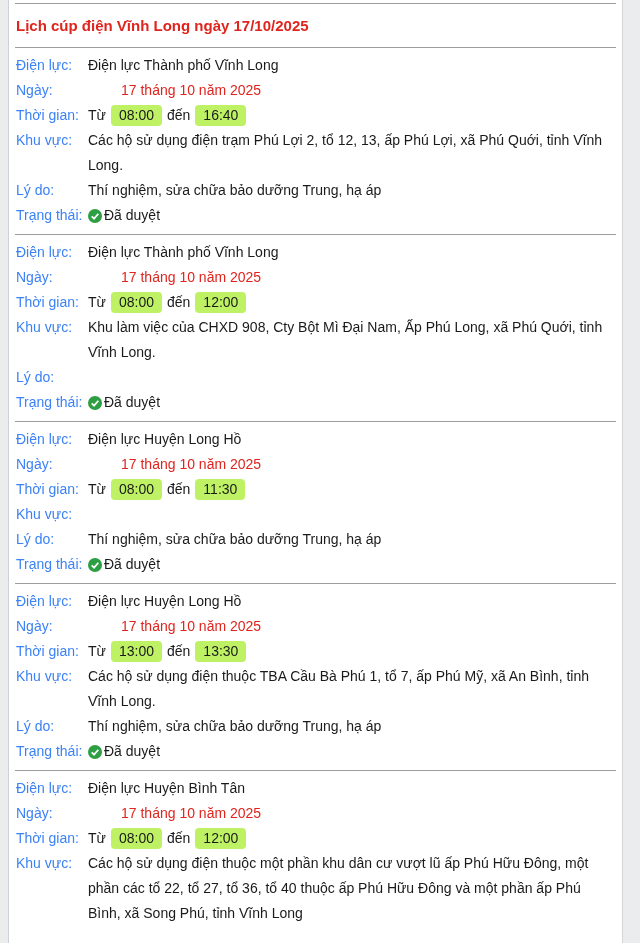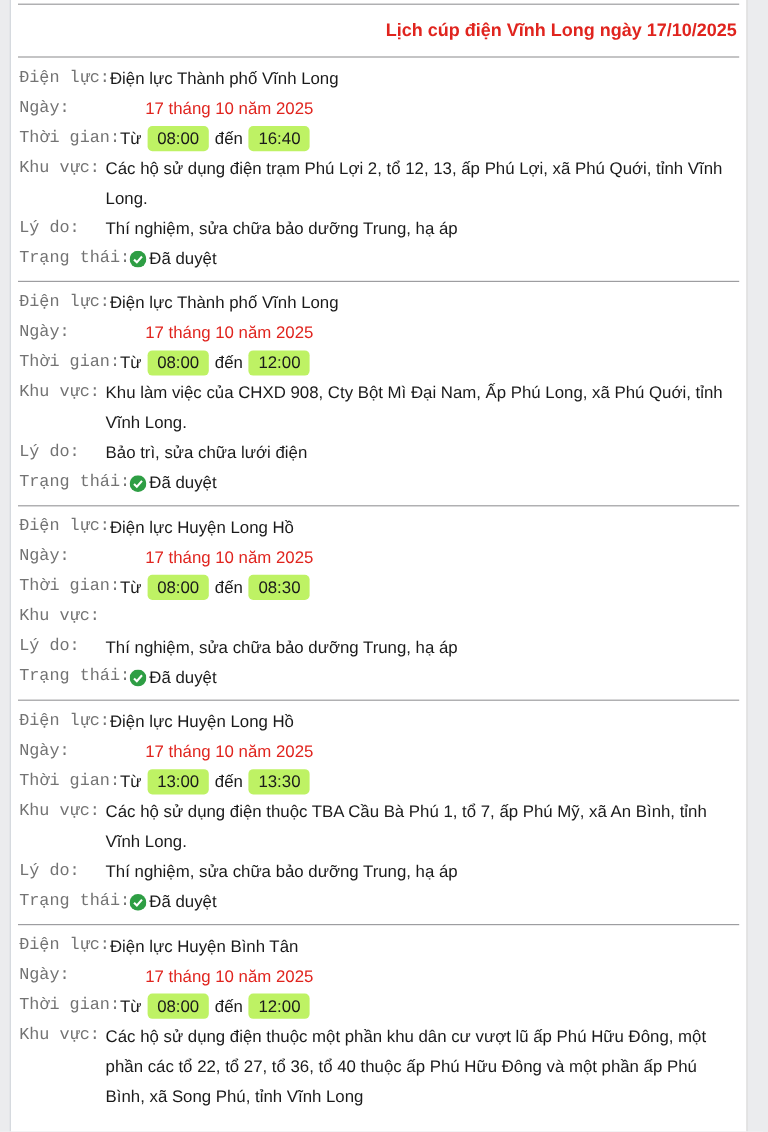--- a/index.html
+++ b/index.html
@@ -25,29 +25,27 @@
     border-top: 1px solid #9d9da0;
     margin: 0 6px;
     height: 0;
   }
   .title {
     font-size: 15px;
     font-weight: bold;
     color: #e0241e;
     padding: 13px 8px 12px 7px;
     line-height: 18px;
-    text-align: right;
   }
   .record { padding: 5px 7px 6px 7px; }
   .row { display: flex; align-items: flex-start; line-height: 25px; }
   .label {
     flex: 0 0 72px;
-    color: #737373;
+    color: #3b82f6;
     white-space: nowrap;
-    font-family: Liberation Mono, monospace;
   }
   .value { flex: 1; color: #1a1a1a; }
   .value.date { color: #e0241e; margin-left: 33px; }
   .badge {
     display: inline-block;
     background: #bef264;
     border-radius: 4px;
     padding: 0 8px;
     line-height: 21px;
     margin: 0 5px;
@@ -110,21 +108,20 @@
     <div class="row">
       <span class="label">Thời gian:</span>
       <span class="value"><span>Từ</span><span class="badge">08:00</span><span>đến</span><span class="badge">12:00</span></span>
     </div>
     <div class="row">
       <span class="label">Khu vực:</span>
       <span class="value">Khu làm việc của CHXD 908, Cty Bột Mì Đại Nam, Ấp Phú Long, xã Phú Quới, tỉnh Vĩnh Long.</span>
     </div>
     <div class="row">
       <span class="label">Lý do:</span>
-      <span class="value">Bảo trì, sửa chữa lưới điện</span>
     </div>
     <div class="row">
       <span class="label">Trạng thái:</span>
       <span class="value status">
         <svg class="check-icon" viewBox="0 0 16 16">
             <circle cx="8" cy="8" r="8" fill="#2e9e44"></circle>
             <path d="M4.2 8.4 L6.9 11 L11.8 5.4" stroke="#ffffff" stroke-width="2" fill="none"></path>
           </svg>
         <span>Đã duyệt</span>
       </span>
@@ -136,21 +133,21 @@
     <div class="row">
       <span class="label">Điện lực:</span>
       <span class="value">Điện lực Huyện Long Hồ</span>
     </div>
     <div class="row">
       <span class="label">Ngày:</span>
       <span class="value date">17 tháng 10 năm 2025</span>
     </div>
     <div class="row">
       <span class="label">Thời gian:</span>
-      <span class="value"><span>Từ</span><span class="badge">08:00</span><span>đến</span><span class="badge">08:30</span></span>
+      <span class="value"><span>Từ</span><span class="badge">08:00</span><span>đến</span><span class="badge">11:30</span></span>
     </div>
     <div class="row">
       <span class="label">Khu vực:</span>
     </div>
     <div class="row">
       <span class="label">Lý do:</span>
       <span class="value">Thí nghiệm, sửa chữa bảo dưỡng Trung, hạ áp</span>
     </div>
     <div class="row">
       <span class="label">Trạng thái:</span>

